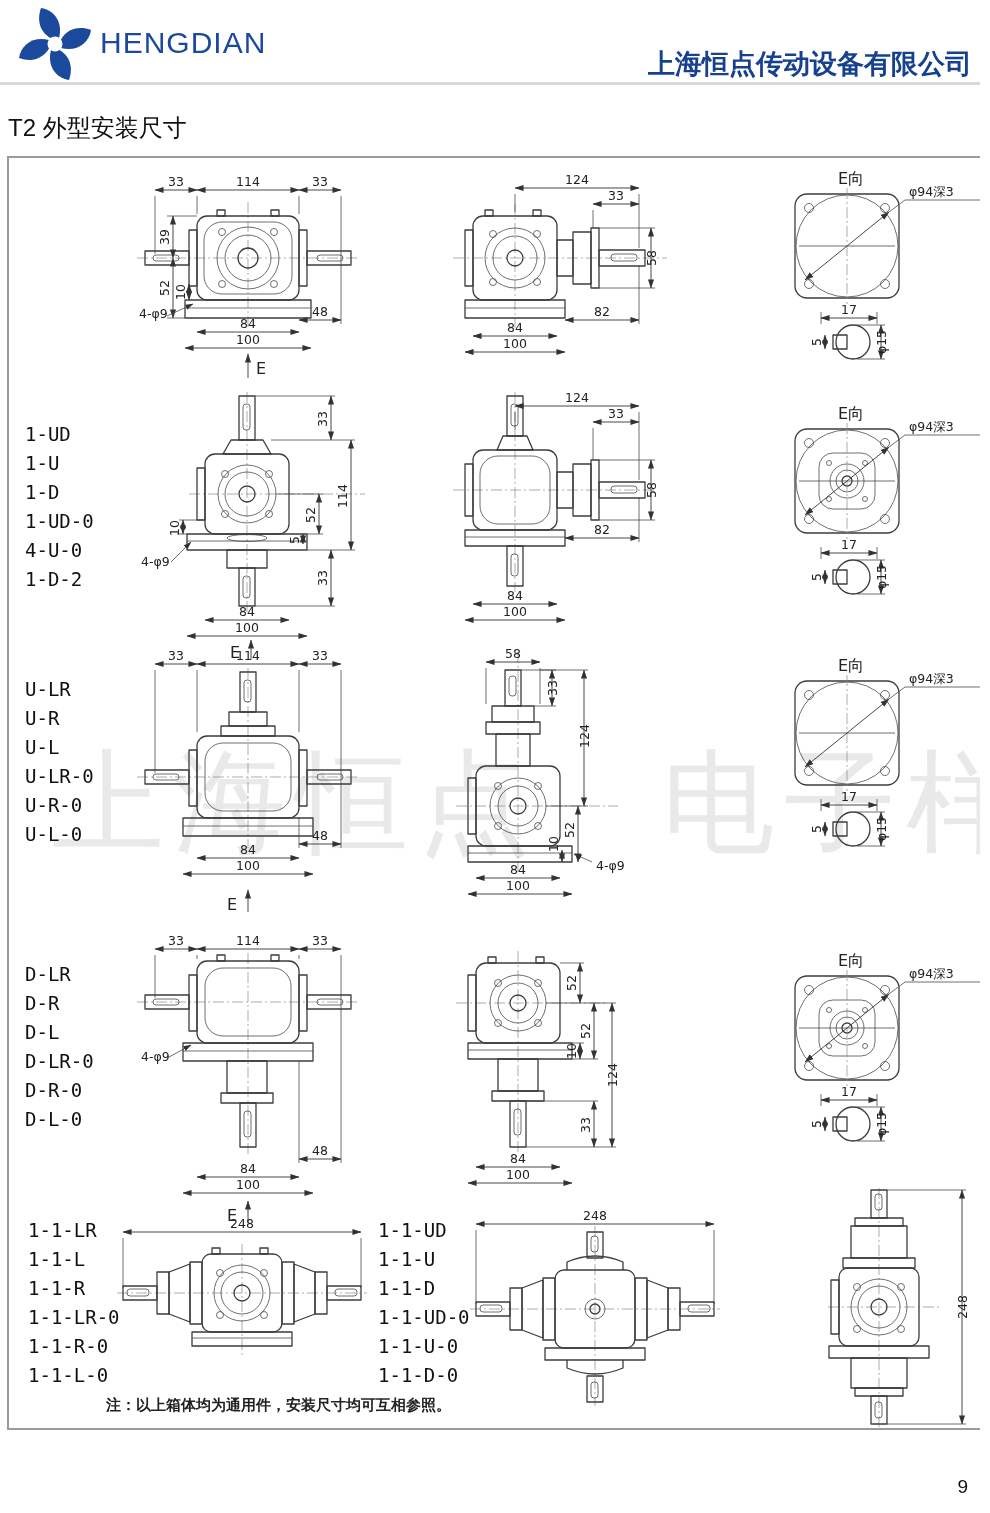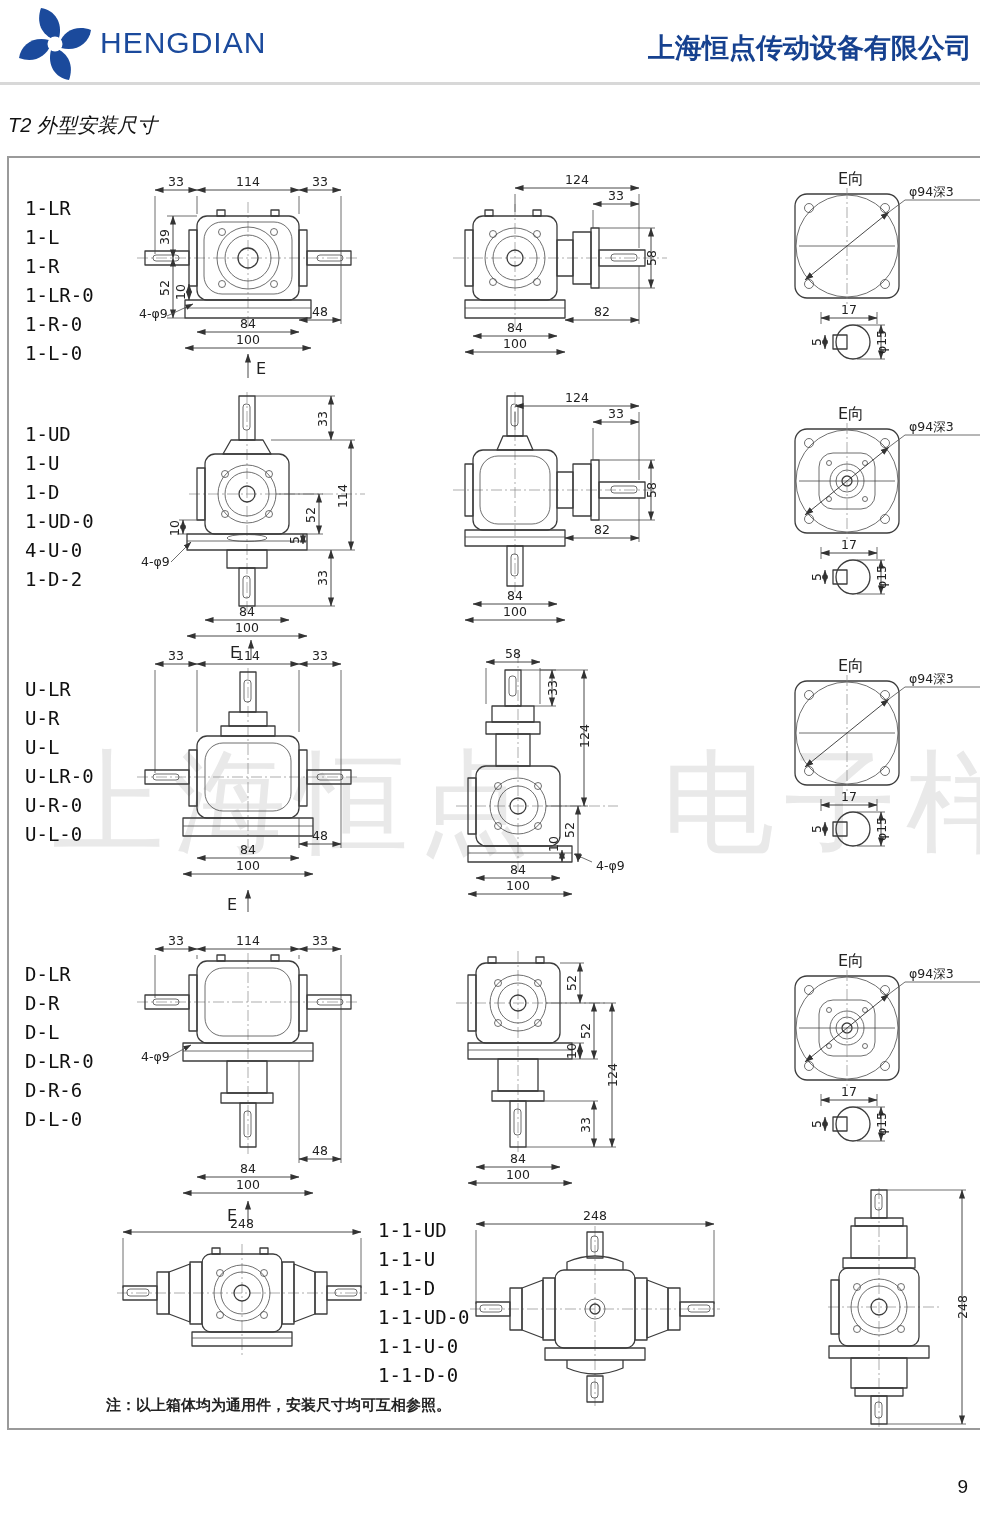--- a/index.html
+++ b/index.html
@@ -1,23 +1,23 @@
 <!DOCTYPE html>
 <html><head>
 <meta charset="utf-8">
 <style>
   html,body{margin:0;padding:0;background:#ffffff;}
   .page{position:relative;width:980px;height:1513px;background:#fff;overflow:hidden;
         font-family:"Liberation Sans","DejaVu Sans",sans-serif;color:#1a1a1a;}
   
   .brand-text{position:absolute;left:100px;top:26px;font-size:30px;letter-spacing:1px;color:#1b4a9c;font-weight:500;}
-  .company{position:absolute;right:8px;top:30px;font-size:27px;font-weight:bold;color:#16418f;
+  .company{position:absolute;right:8px;top:46px;font-size:27px;font-weight:bold;color:#16418f;
            font-family:Liberation Sans, sans-serif;}
   .header-rule{position:absolute;left:0;top:82px;width:990px;height:3px;background:#d8d8d8;}
-  .page-title{position:absolute;left:8px;top:112px;font-size:20px;color:#111;font-style:italic;}
+  .page-title{position:absolute;left:8px;top:112px;font-size:24px;color:#111;}
   
   .frame{position:absolute;left:7px;top:156px;width:974px;height:1270px;border:2px solid #9a9a9a;background:transparent;}
   .watermark{position:absolute;left:52px;top:728px;font-size:112px;letter-spacing:10px;white-space:nowrap;
              color:#e9e9e9;font-family:"DejaVu Serif",serif;z-index:0;pointer-events:none;}
   .models{position:absolute;z-index:2;font-family:"DejaVu Sans Mono","Liberation Mono",monospace;
           font-size:19px;line-height:29px;color:#111;}
   .note{position:absolute;left:106px;top:1396px;font-size:15px;font-weight:600;color:#222;z-index:2;text-align:right;}
   .pagenum{position:absolute;right:12px;top:1476px;font-size:19px;color:#111;}
   svg{position:absolute;z-index:1;overflow:visible;}
   svg text{font-family:"DejaVu Sans","Liberation Sans",sans-serif;font-size:12.5px;fill:#222;text-anchor:middle;}
@@ -53,28 +53,20 @@
     </g>
   </svg>
   <div class="brand-text">HENGDIAN</div>
   <div class="company">上海恒点传动设备有限公司</div>
   <div class="header-rule"></div>
   <div class="page-title">T2 外型安装尺寸</div>
 
   <div class="frame"></div>
   <div class="watermark">上海恒点　电子样本</div>
 
-  <div class="models" style="left:25px;top:194px">
-    <div>1-LR</div>
-    <div>1-L</div>
-    <div>1-R</div>
-    <div>1-LR-0</div>
-    <div>1-R-0</div>
-    <div>1-L-0</div>
-  </div>
 
   <svg style="left:133px;top:170px" width="230" height="212" viewBox="0 0 230 212">
     <g>
       <line class="cl" x1="4" y1="88" x2="226" y2="88"></line>
         <line class="cl" x1="115" y1="32" x2="115" y2="158"></line>
       <rect class="ln" x="64" y="46" width="102" height="84" rx="10"></rect>
       <rect class="tn" x="71" y="52" width="88" height="72" rx="18"></rect>
       <circle class="tn" cx="115" cy="88" r="31"></circle>
         <circle class="tn" cx="115" cy="88" r="23"></circle>
         <circle class="ln" cx="115" cy="88" r="10"></circle>
@@ -455,21 +447,21 @@
     <text x="76" y="146">17</text>
     <text x="48" y="174" transform="rotate(-90 48 174)">5</text>
     <text x="113" y="174" transform="rotate(-90 113 174)">φ15</text>
   </svg>
 
   <div class="models" style="left:25px;top:960px">
     <div>D-LR</div>
     <div>D-R</div>
     <div>D-L</div>
     <div>D-LR-0</div>
-    <div>D-R-6</div>
+    <div>D-R-0</div>
     <div>D-L-0</div>
   </div>
 
   <svg style="left:133px;top:933px" width="240" height="294" viewBox="0 0 240 294">
     <g>
       <line class="cl" x1="4" y1="69" x2="226" y2="69"></line>
         <line class="cl" x1="115" y1="20" x2="115" y2="224"></line>
       <line class="tn" x1="22" y1="22" x2="22" y2="65"></line>
         <line class="tn" x1="64" y1="22" x2="64" y2="26"></line>
       <line class="tn" x1="166" y1="22" x2="166" y2="26"></line>
@@ -584,20 +576,28 @@
         <line class="tn" x1="84" y1="191" x2="112" y2="191"></line>
       <line class="dim da" x1="108" y1="157" x2="108" y2="191"></line>
     </g>
     <text x="78" y="16" class="cap">E向</text>
     <text x="136" y="28" class="st">φ94深3</text>
     <text x="76" y="146">17</text>
     <text x="48" y="174" transform="rotate(-90 48 174)">5</text>
     <text x="113" y="174" transform="rotate(-90 113 174)">φ15</text>
   </svg>
 
+  <div class="models" style="left:28px;top:1216px">
+    <div>1-1-LR</div>
+    <div>1-1-L</div>
+    <div>1-1-R</div>
+    <div>1-1-LR-0</div>
+    <div>1-1-R-0</div>
+    <div>1-1-L-0</div>
+  </div>
 
   <svg style="left:115px;top:1218px" width="255" height="162" viewBox="0 0 255 162">
     <g>
       <line class="cl" x1="2" y1="75" x2="252" y2="75"></line>
         <line class="cl" x1="127" y1="26" x2="127" y2="140"></line>
       <line class="tn" x1="8" y1="20" x2="8" y2="70"></line>
         <line class="tn" x1="246" y1="20" x2="246" y2="70"></line>
       <line class="dim da" x1="8" y1="14" x2="246" y2="14"></line>
       <rect class="ln" x="87" y="36" width="80" height="78" rx="9"></rect>
       <circle class="tn" cx="127" cy="75" r="28"></circle>

